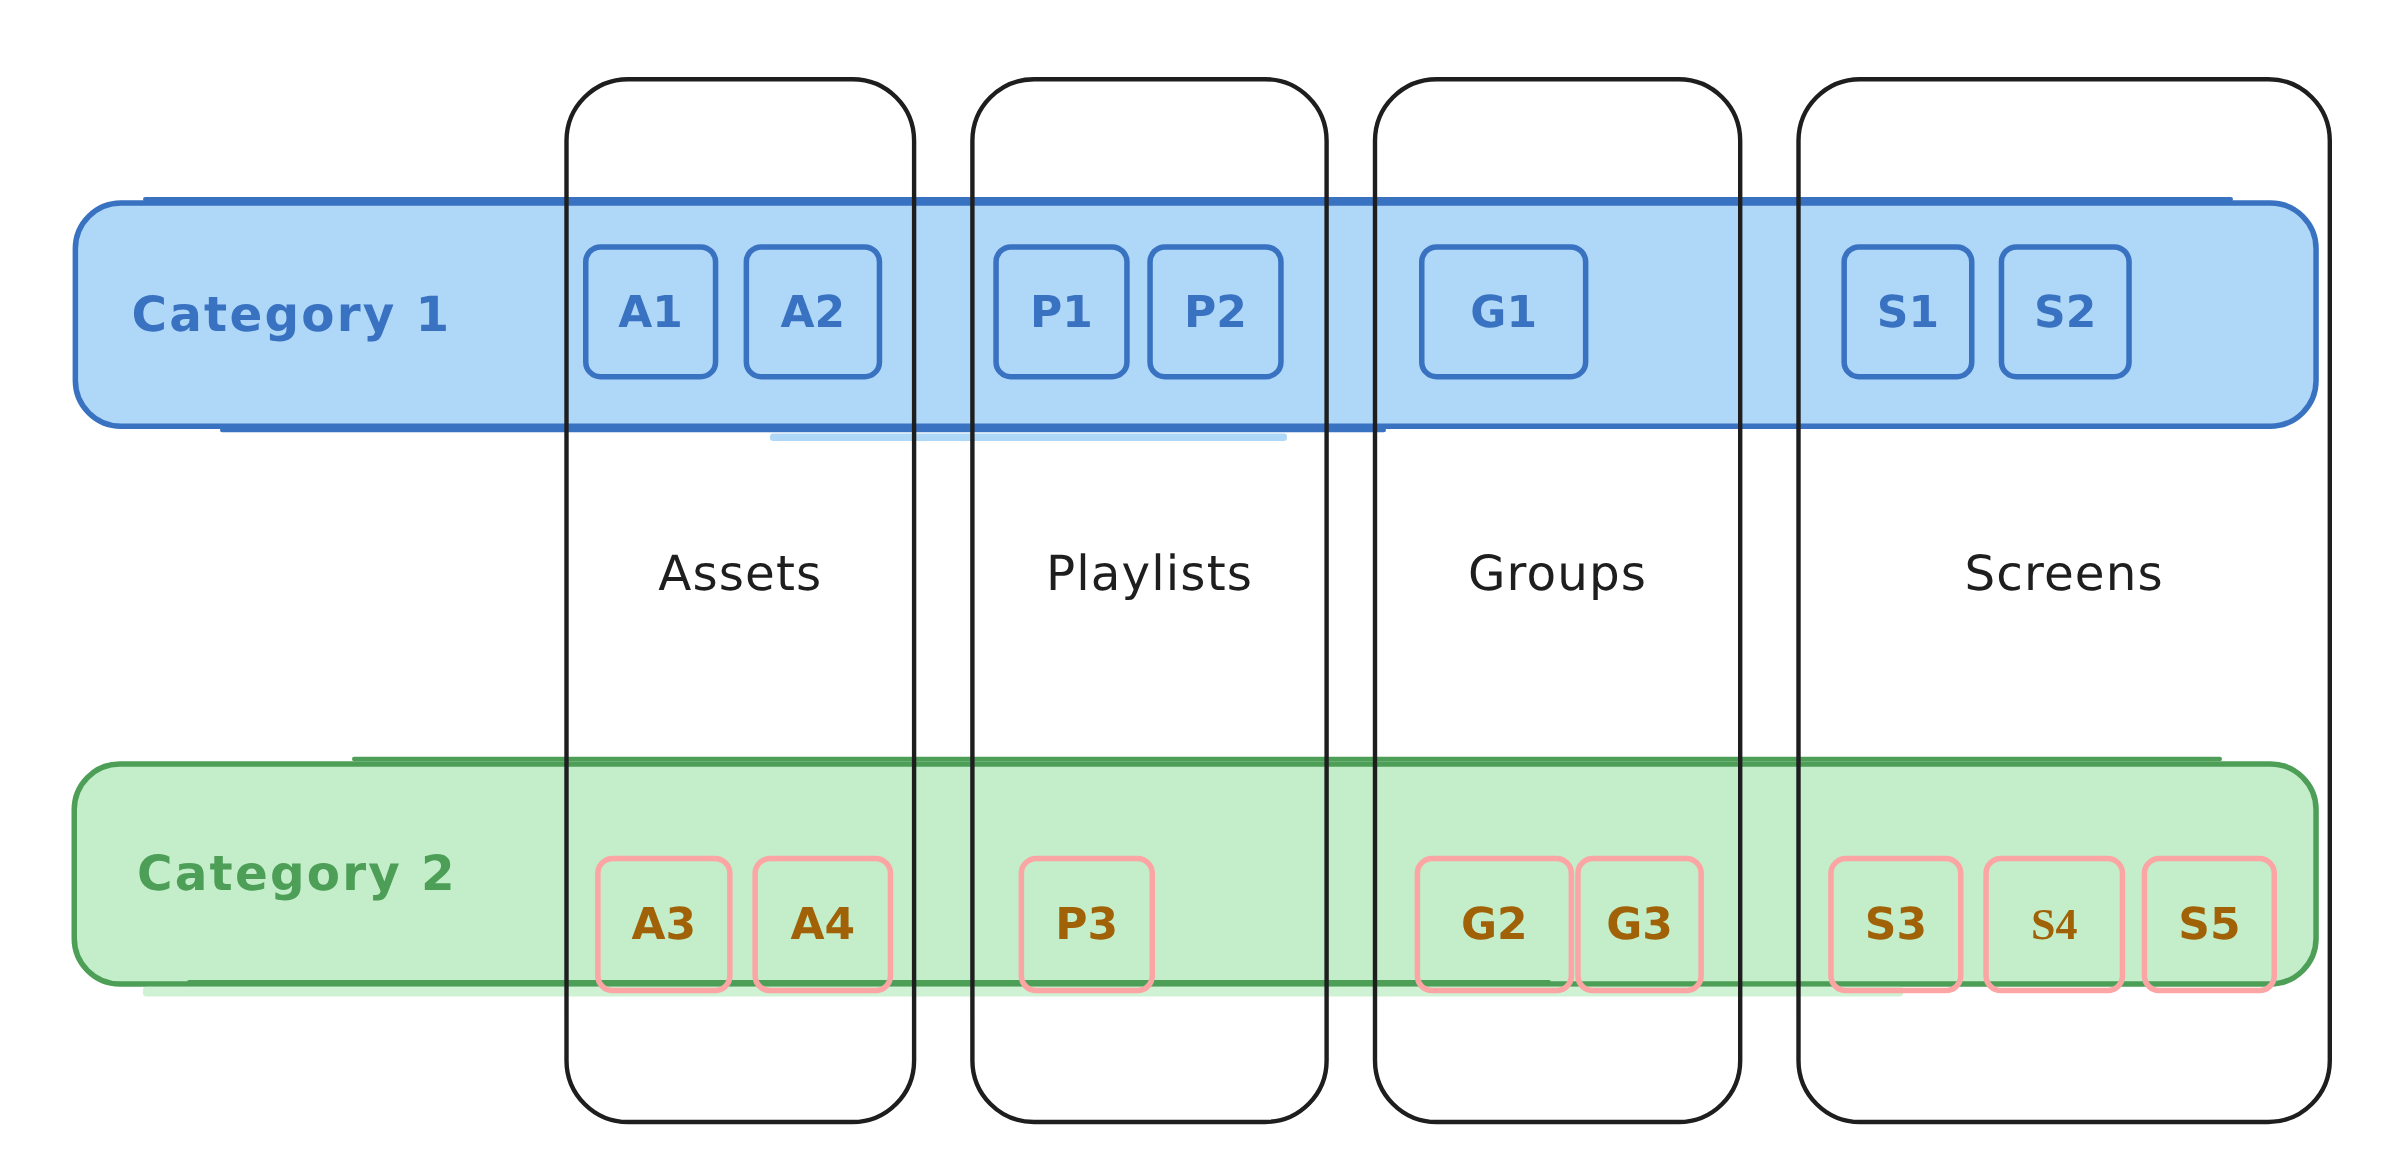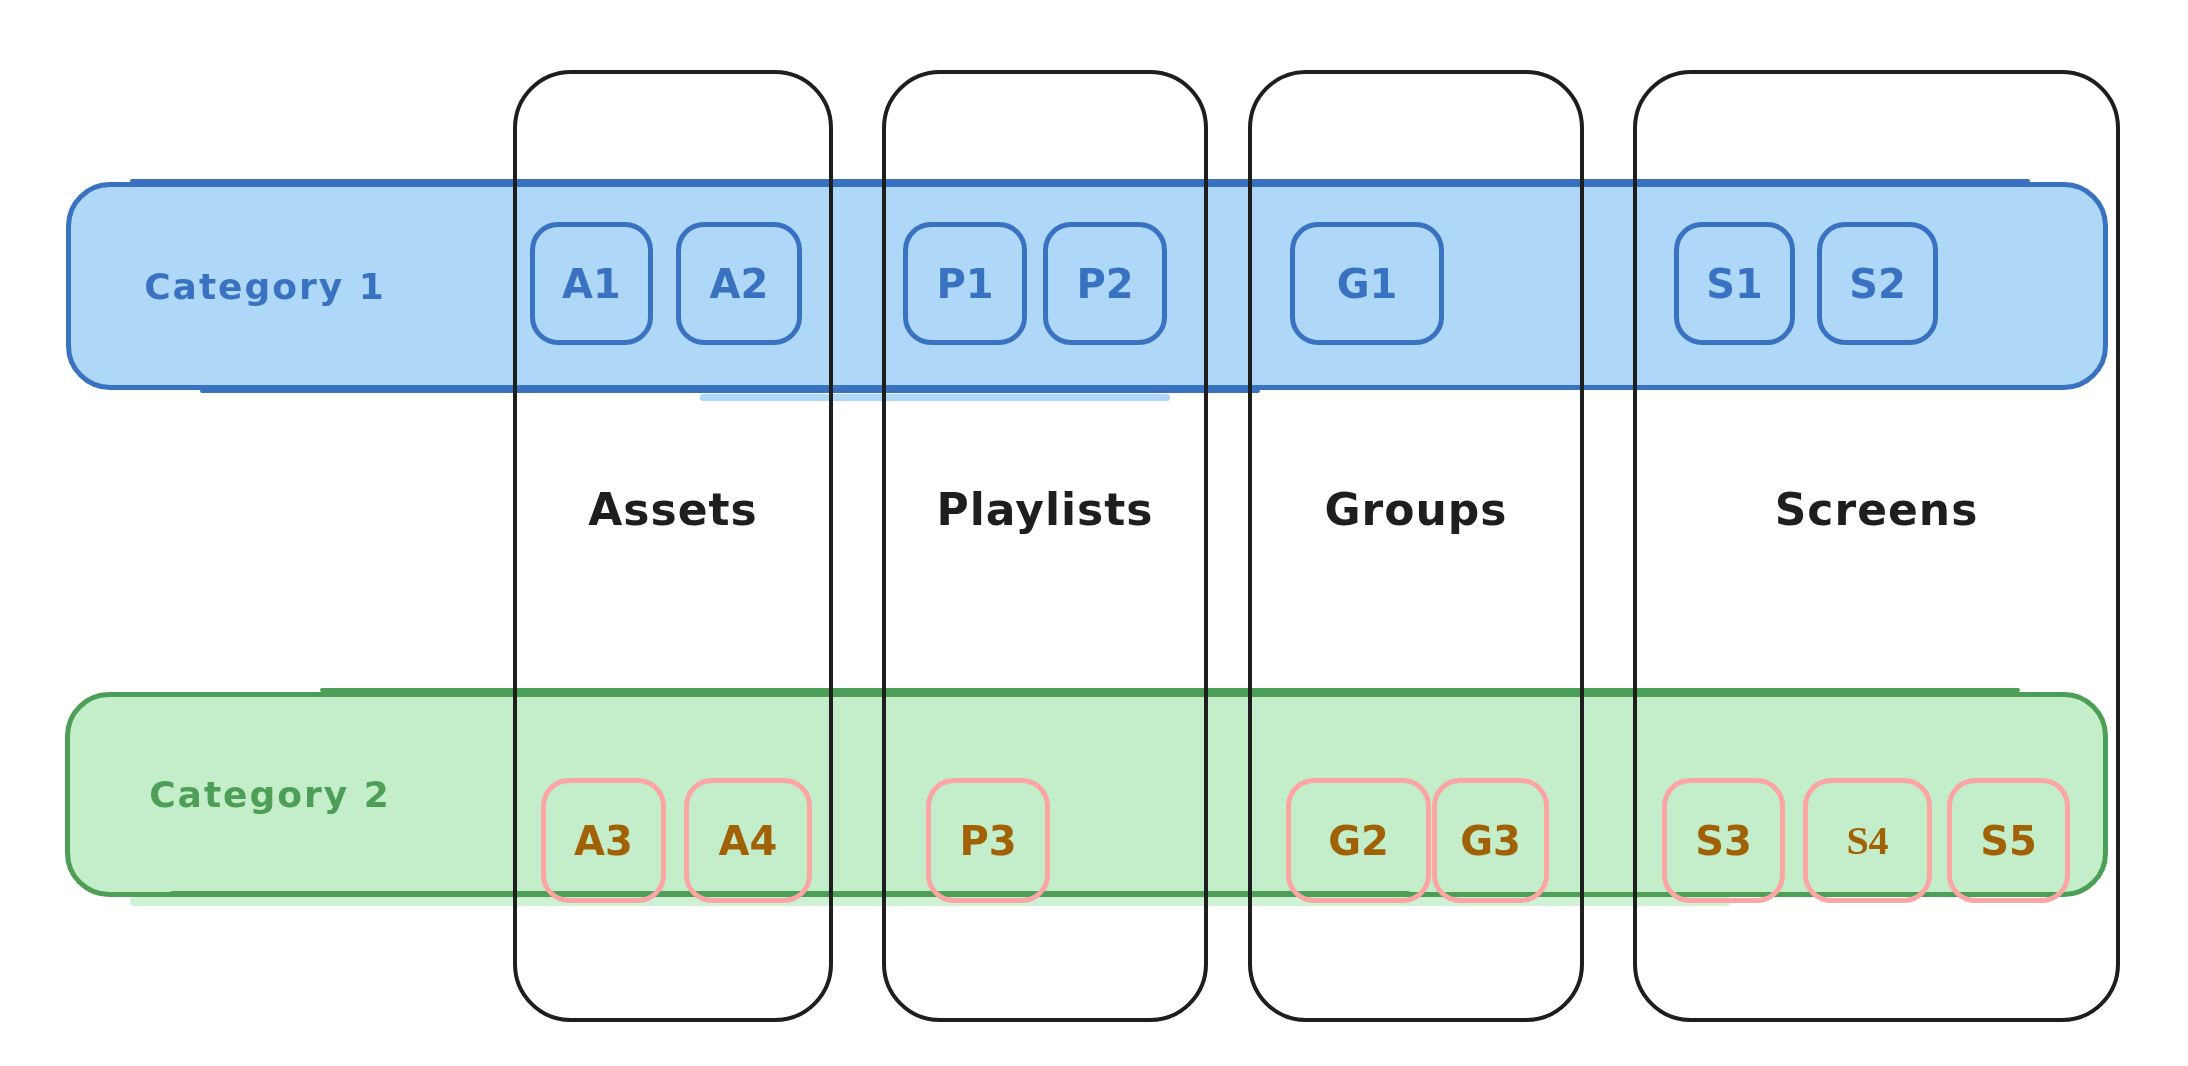--- a/index.html
+++ b/index.html
@@ -50,48 +50,48 @@
     box-sizing: border-box;
     top: 70px;
     height: 952px;
     border: 4px solid #1e1e1e;
     border-radius: 58px;
     background: transparent;
     z-index: 3;
   }
   .col-label {
     position: absolute;
-    top: 480px;
+    top: 492px;
     height: 60px;
     line-height: 60px;
     text-align: center;
     font-size: 44px;
-    font-weight: bold;
+    font-weight: normal;
     letter-spacing: 1px;
     color: #1e1e1e;
     z-index: 3;
   }
   
   .band-label {
     position: absolute;
     z-index: 4;
     display: flex;
     align-items: center;
     justify-content: center;
-    font-size: 36px;
+    font-size: 44px;
     font-weight: bold;
     letter-spacing: 2px;
   }
   .band-label.blue { left: 100px; top: 182px; width: 330px; height: 208px; color: #3a72c2; }
   .band-label.green { left: 105px; top: 692px; width: 330px; height: 205px; color: #4d9e57; }
   
   .chip {
     position: absolute;
     box-sizing: border-box;
-    border-radius: 28px;
+    border-radius: 16px;
     display: flex;
     align-items: center;
     justify-content: center;
     font-size: 40px;
     font-weight: bold;
     z-index: 4;
     background: transparent;
   }
   .chip.blue { border: 5px solid #3a72c2; color: #3a72c2; top: 222px; height: 123px; }
   .chip.green { border: 5px solid #fca5a5; color: #a16207; top: 778px; height: 125px; }

